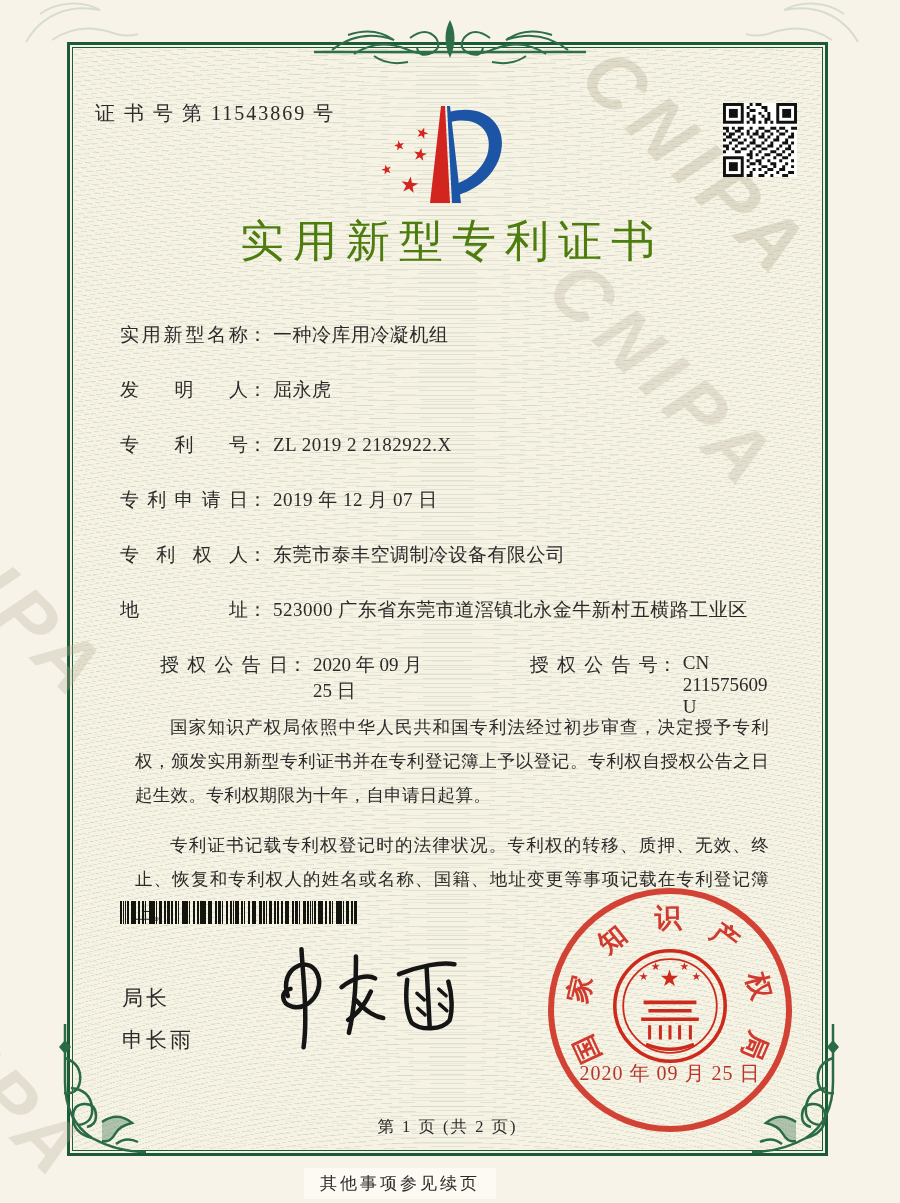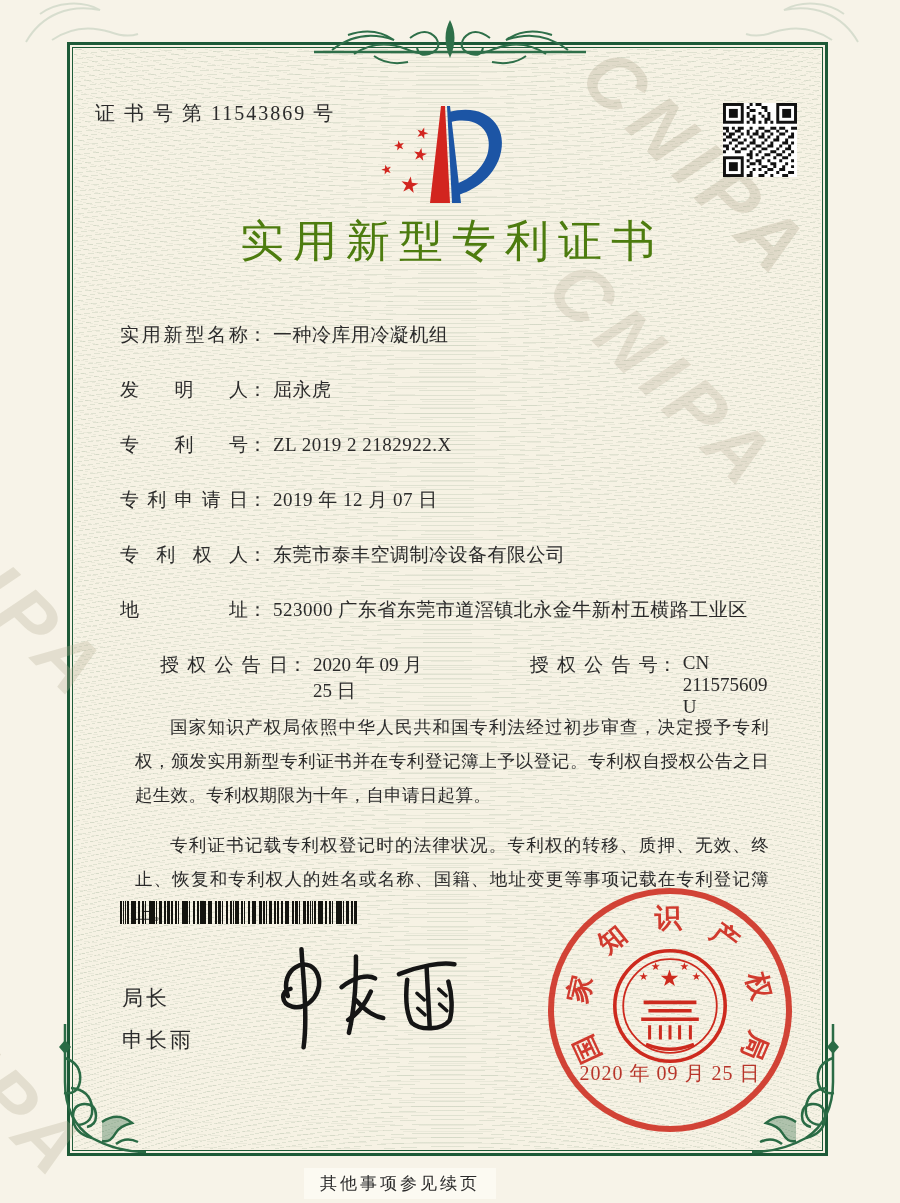--- a/index.html
+++ b/index.html
@@ -276,15 +276,16 @@
             <text x="68" y="28" font-size="9">★</text>
           </g>
           <path d="M28,47 h44 M32,54 h36 M26,61 h48" stroke-width="3"></path>
           <path d="M33,66 v12 M42,66 v12 M50,66 v12 M58,66 v12 M67,66 v12" stroke-width="2.5"></path>
           <path d="M30,82 Q50,90 70,82" stroke-width="3"></path>
         </g>
       </svg>
       <div class="seal-date">2020 年 09 月 25 日</div>
     </div>
 
+    <div class="page-num">第 1 页 (共 2 页)</div>
     <div class="cont-note"><span>其他事项参见续页</span></div>
   </div>
 </div>
 
 </body></html>

